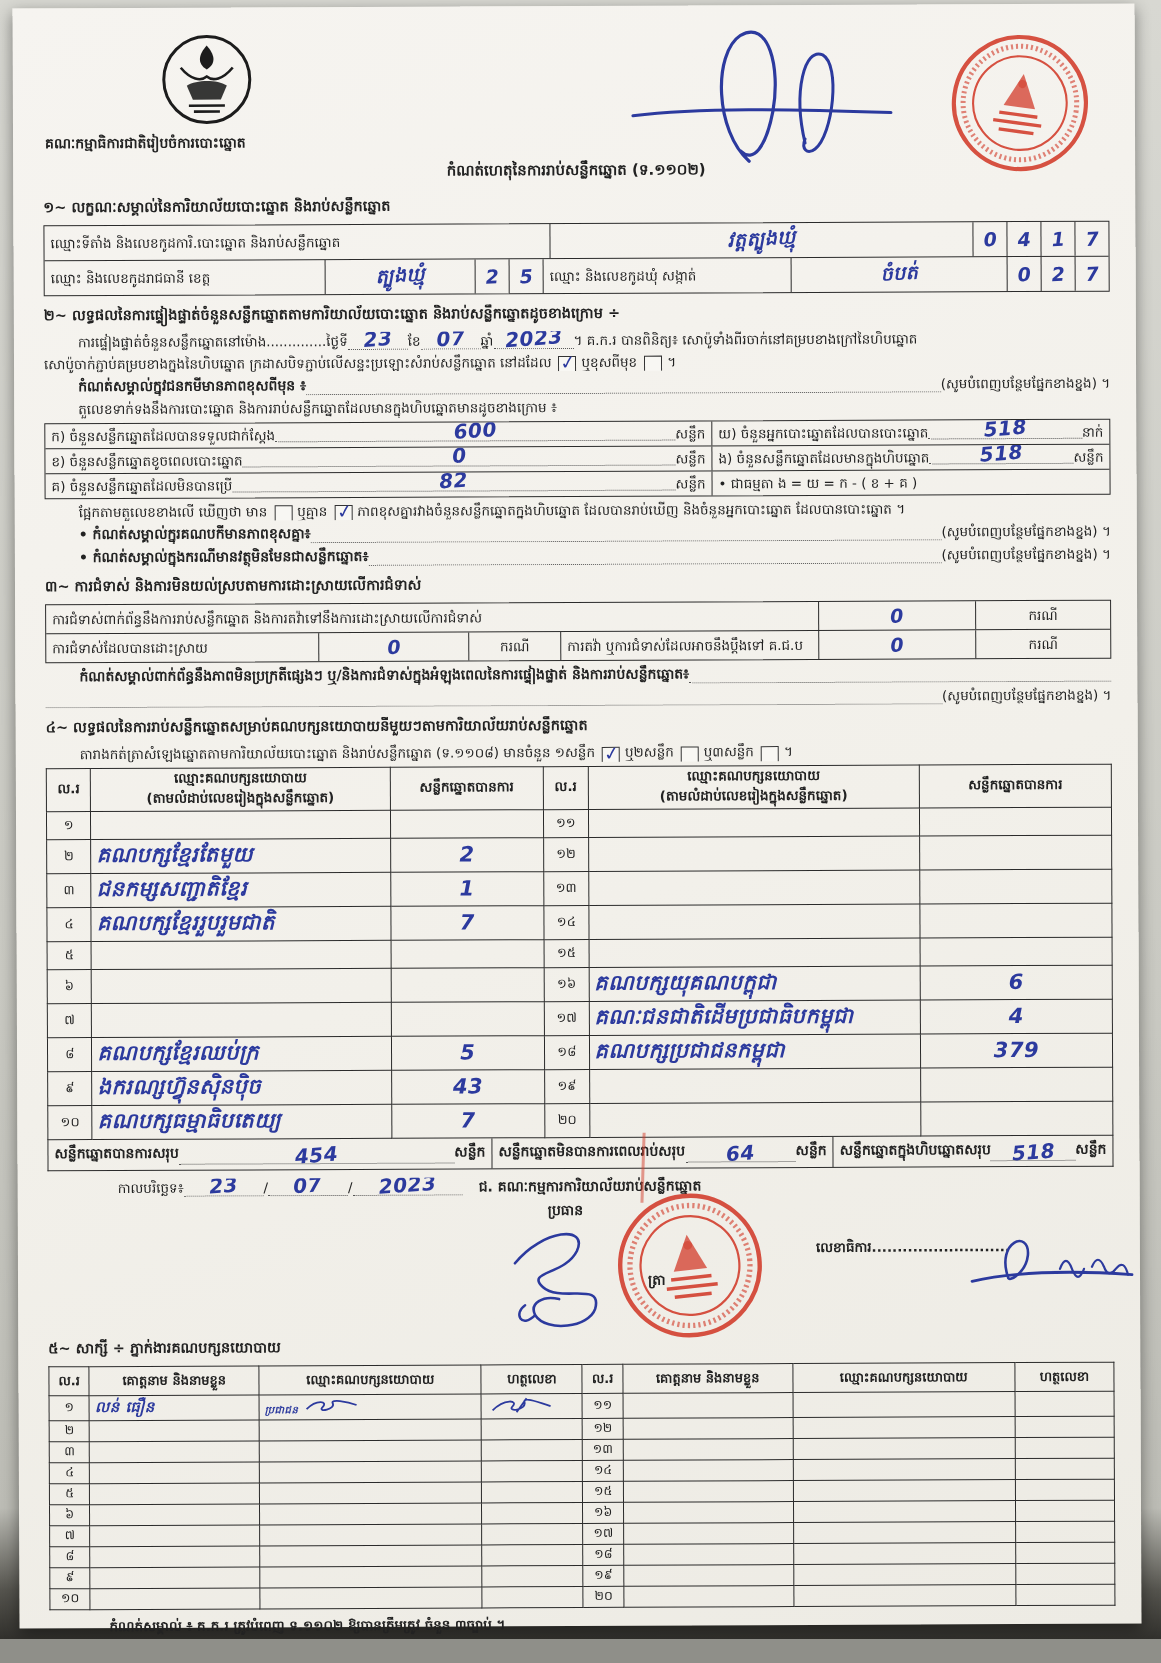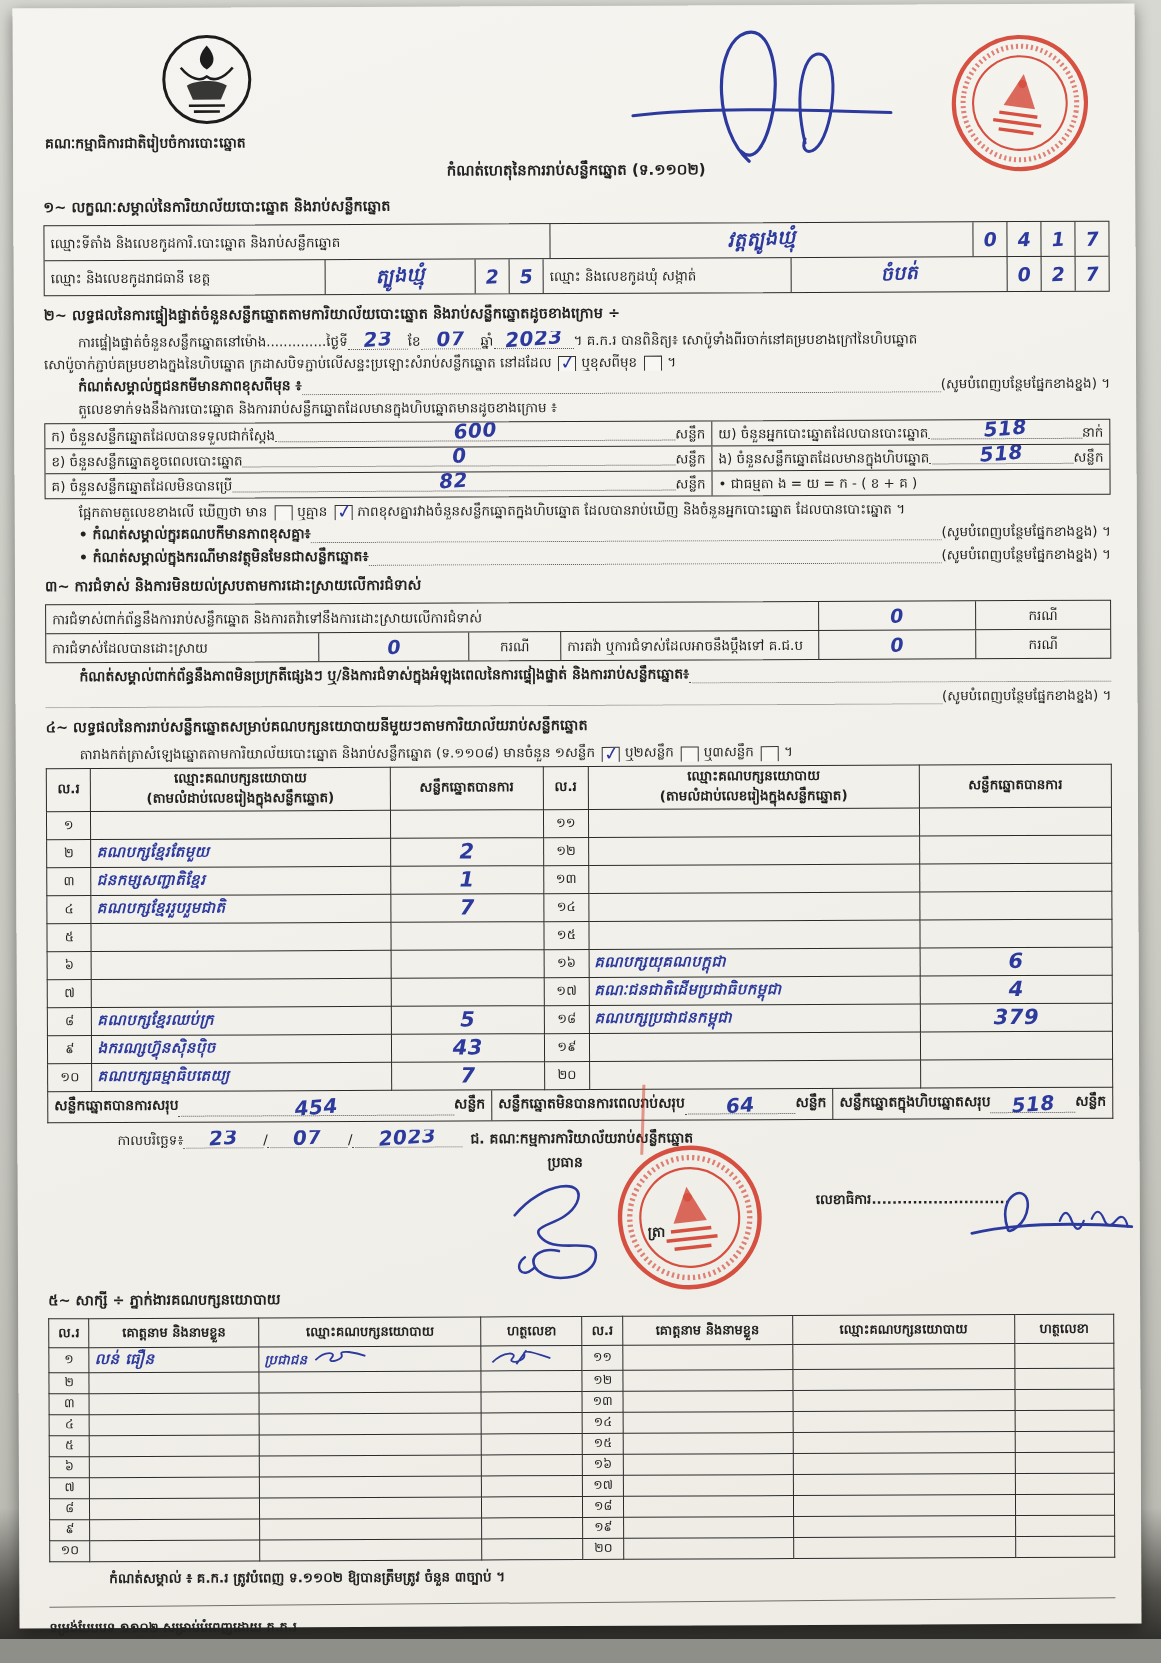--- a/index.html
+++ b/index.html
@@ -33,21 +33,21 @@
   .digit{width:34px;justify-content:center;font-size:20px;}
   .vcell{justify-content:center;}
   
   table{border-collapse:collapse;width:100%;table-layout:fixed;}
   .ptab,.wtab{border:1.6px solid #2b2b2b;}
   .ptab th,.ptab td,.wtab th,.wtab td{border:1.2px solid #2b2b2b;padding:1px 5px;white-space:nowrap;overflow:hidden;}
   .ptab th{font-weight:bold;font-size:13.5px;}
   .ptab td{height:25px;}
   .no{text-align:center;font-size:13px;}
   .pv{text-align:center;}
-  .pn .hw{font-size:15px;}
+  .pn .hw{font-size:21px;}
   .totbar{display:flex;border:1.6px solid #2b2b2b;border-top:none;}
   .totbar .tc{flex-basis:42%;display:flex;align-items:flex-end;padding:4px 6px 5px 6px;border-left:1.4px solid #2b2b2b;white-space:nowrap;overflow:hidden;}
   .totbar .tc:first-child{border-left:none;}
   .totbar .tc.m{flex-basis:32%;} .totbar .tc.r{flex-basis:26%;}
   .wtab th{font-weight:bold;font-size:13px;height:26px;}
   .wtab td{height:18px;font-size:12.5px;}
   .sigzone{position:relative;height:128px;}
   .abs{position:absolute;}
   .stamp{color:#d23b2a;opacity:.88;pointer-events:none;}
   .sig{pointer-events:none;}
@@ -169,21 +169,21 @@
     <div class="line kt">
       <span>សោប៉ូចាក់ភ្ជាប់គម្របខាងក្នុងនៃហិបឆ្នោត ក្រដាសបិទភ្ជាប់លើសន្ទះប្រឡោះសំរាប់សន្លឹកឆ្នោត នៅដដែល</span>
       <span class="cb">
           <span class="tick">✓</span>
         </span>
       <span>ឬខុសពីមុខ</span>
       <span class="cb"></span>
       <span>។</span>
     </div>
     <div class="line ind kt">
-      <span class="kb">កំណត់សម្គាល់ក្នុជនកមីមានភាពខុសពីមុន ៖</span>
+      <span class="kb">កំណត់សម្គាល់ក្នុវជនកមីមានភាពខុសពីមុន ៖</span>
       <span class="ld f"></span>
       <span>(សូមបំពេញបន្ថែមផ្នែកខាងខ្នង) ។</span>
     </div>
     <div class="line ind kt">
         <span>តួលេខទាក់ទងនឹងការបោះឆ្នោត និងការរាប់សន្លឹកឆ្នោតដែលមានក្នុងហិបឆ្នោតមានដូចខាងក្រោម ៖</span>
       </div>
 
     <div class="grid">
       <div class="grow">
         <div class="gc kt" style="flex:1">
@@ -433,21 +433,21 @@
           <span class="hw">23</span>
         </span>
       <span>/</span>
       <span class="ld w80">
           <span class="hw">07</span>
         </span>
       <span>/</span>
       <span class="ld w110">
           <span class="hw">2023</span>
         </span>
-      <span class="kb" style="margin-left:8px">ជ. គណៈកម្មការការិយាល័យរាប់សន្លឹកឆ្នោត</span>
+      <span class="kb" style="margin-left:16px">ជ. គណៈកម្មការការិយាល័យរាប់សន្លឹកឆ្នោត</span>
     </div>
 
     <div class="sigzone">
       <div class="stampline" style="left:594px;top:-66px;height:70px;transform:rotate(2deg)"></div>
       <span class="abs kb" style="left:500px;top:2px">ប្រធាន</span>
       <svg class="abs sig" style="left:455px;top:18px" width="220" height="120" viewBox="0 0 220 120">
         <path d="M12 46 C40 12 86 8 74 34 C62 58 22 54 40 70 C58 86 100 64 92 92 C86 110 44 116 32 98 C26 86 40 78 56 82" stroke="#2c3a9e" stroke-width="2.6" fill="none" stroke-linecap="round"></path>
         <path d="M32 98 C18 112 10 96 22 88" stroke="#2c3a9e" stroke-width="2.4" fill="none" stroke-linecap="round"></path>
       </svg>
       <span class="abs sealword" style="left:600px;top:72px">ត្រា</span>
@@ -483,21 +483,21 @@
         <th>ល.រ</th>
         <th>គោត្តនាម និងនាមខ្លួន</th>
         <th>ឈ្មោះគណបក្សនយោបាយ</th>
         <th>ហត្ថលេខា</th>
       </tr>
         </thead>
       <tbody>
         <tr>
           <td class="no">១</td>
           <td><span class="hw" style="font-size:15px">លន់ ធឿន</span></td>
-          <td><span class="hw" style="font-size:13px">ប្រជាជន</span>
+          <td><span class="hw" style="font-size:10px">ប្រជាជន</span>
             <svg class="sig" width="60" height="16" viewBox="0 0 60 16">
                 <path d="M4 12 C14 2 26 4 20 10 C14 16 34 12 30 6 C28 2 44 4 54 8" stroke="#2c3a9e" stroke-width="1.8" fill="none"></path>
               </svg></td>
           <td><svg class="sig" width="70" height="18" viewBox="0 0 70 18">
                 <path d="M6 14 C18 2 32 4 26 10 C20 16 40 14 38 6 C36 0 52 6 64 10 M30 16 L40 2" stroke="#2c3a9e" stroke-width="1.8" fill="none"></path>
               </svg></td>
           <td class="no">១១</td>
             <td></td>
             <td></td>
             <td></td>

